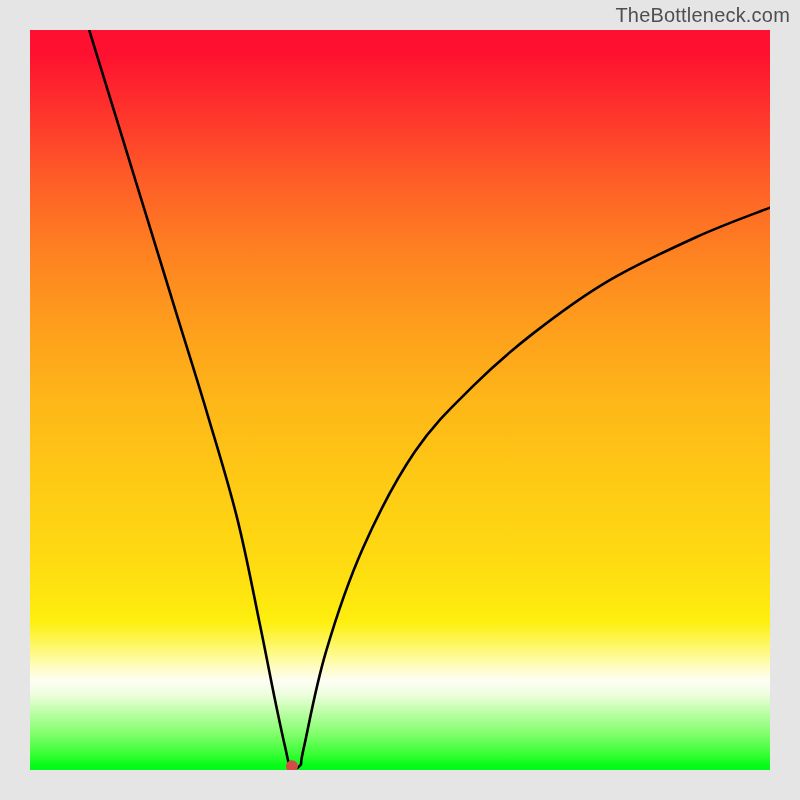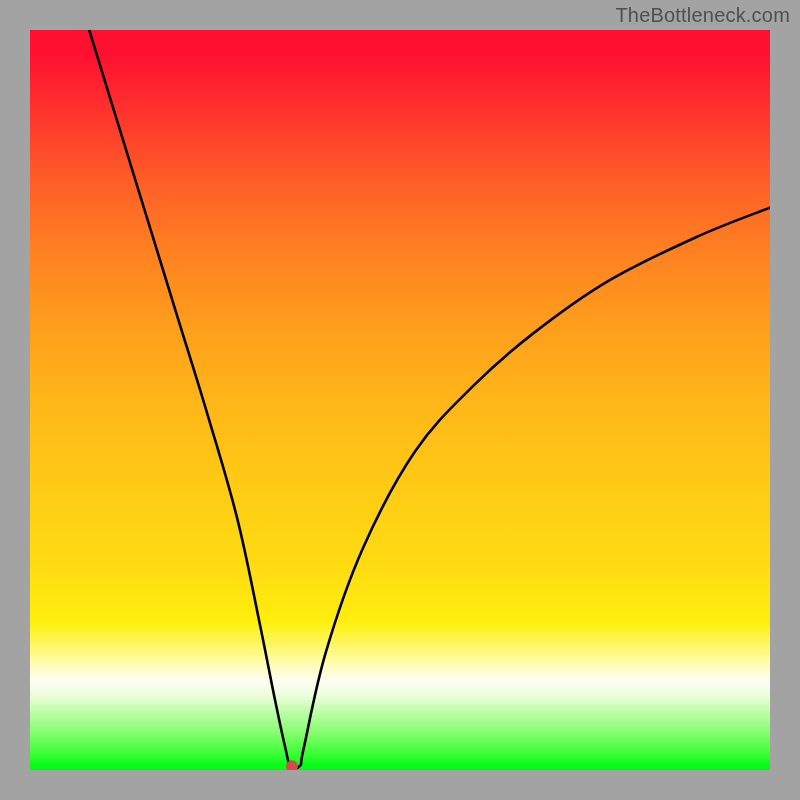--- a/index.html
+++ b/index.html
@@ -8,21 +8,21 @@
     width: 800px;
     height: 800px;
     background: #000000;
     overflow: hidden;
     font-family: Arial, Helvetica, sans-serif;
   }
   .frame {
     position: absolute;
     left: 0; top: 0;
     width: 800px; height: 800px;
-    background: #a3a3a3;
+    background: #e5e5e5;
   }
   .plot-area {
     position: absolute;
     left: 30px;
     top: 30px;
     width: 740px;
     height: 740px;
     overflow: hidden;
   }
   .gradient-bg {

